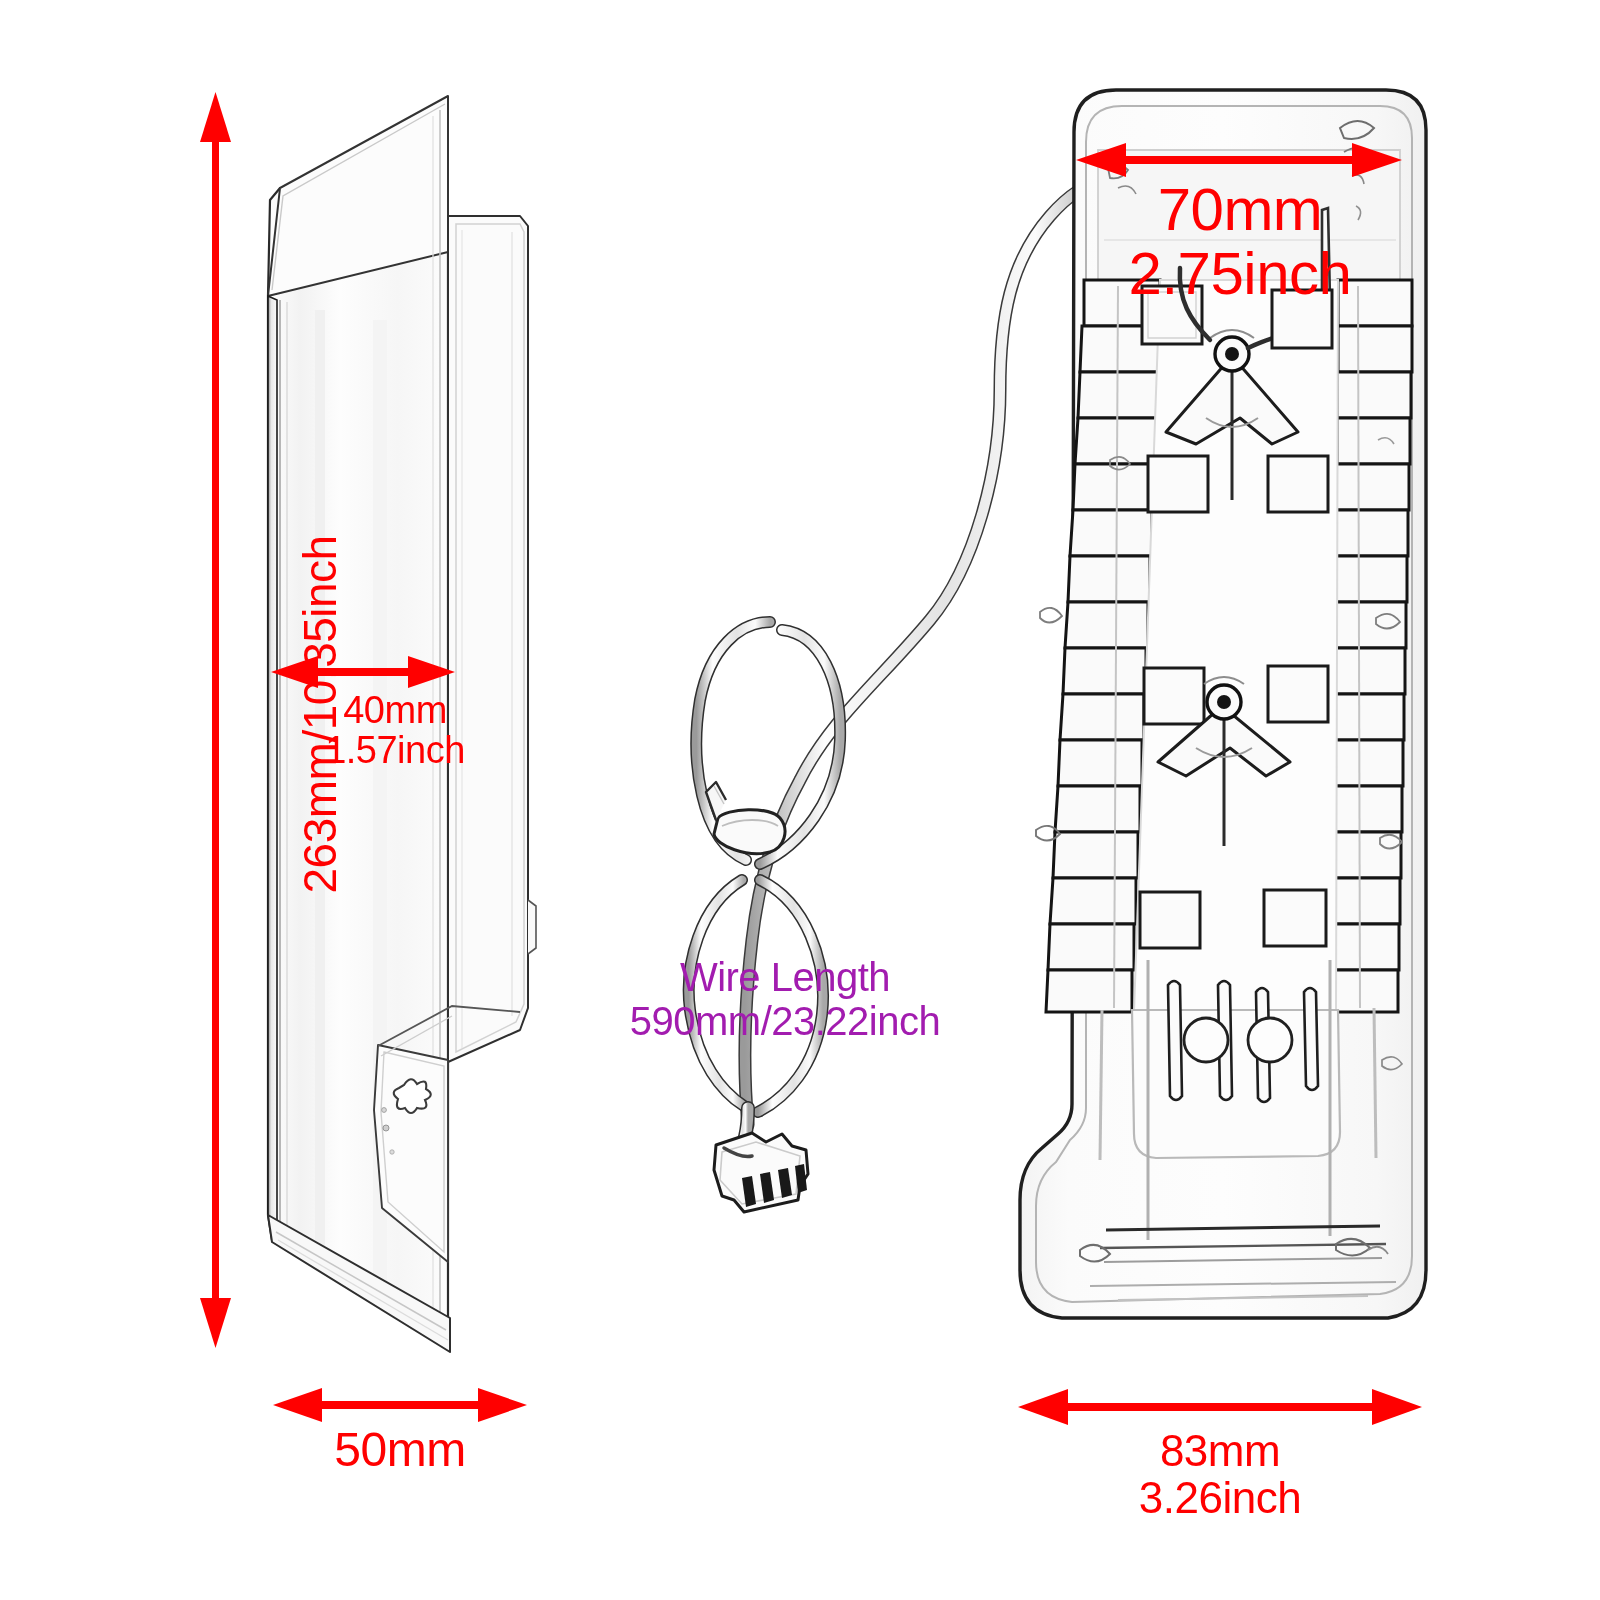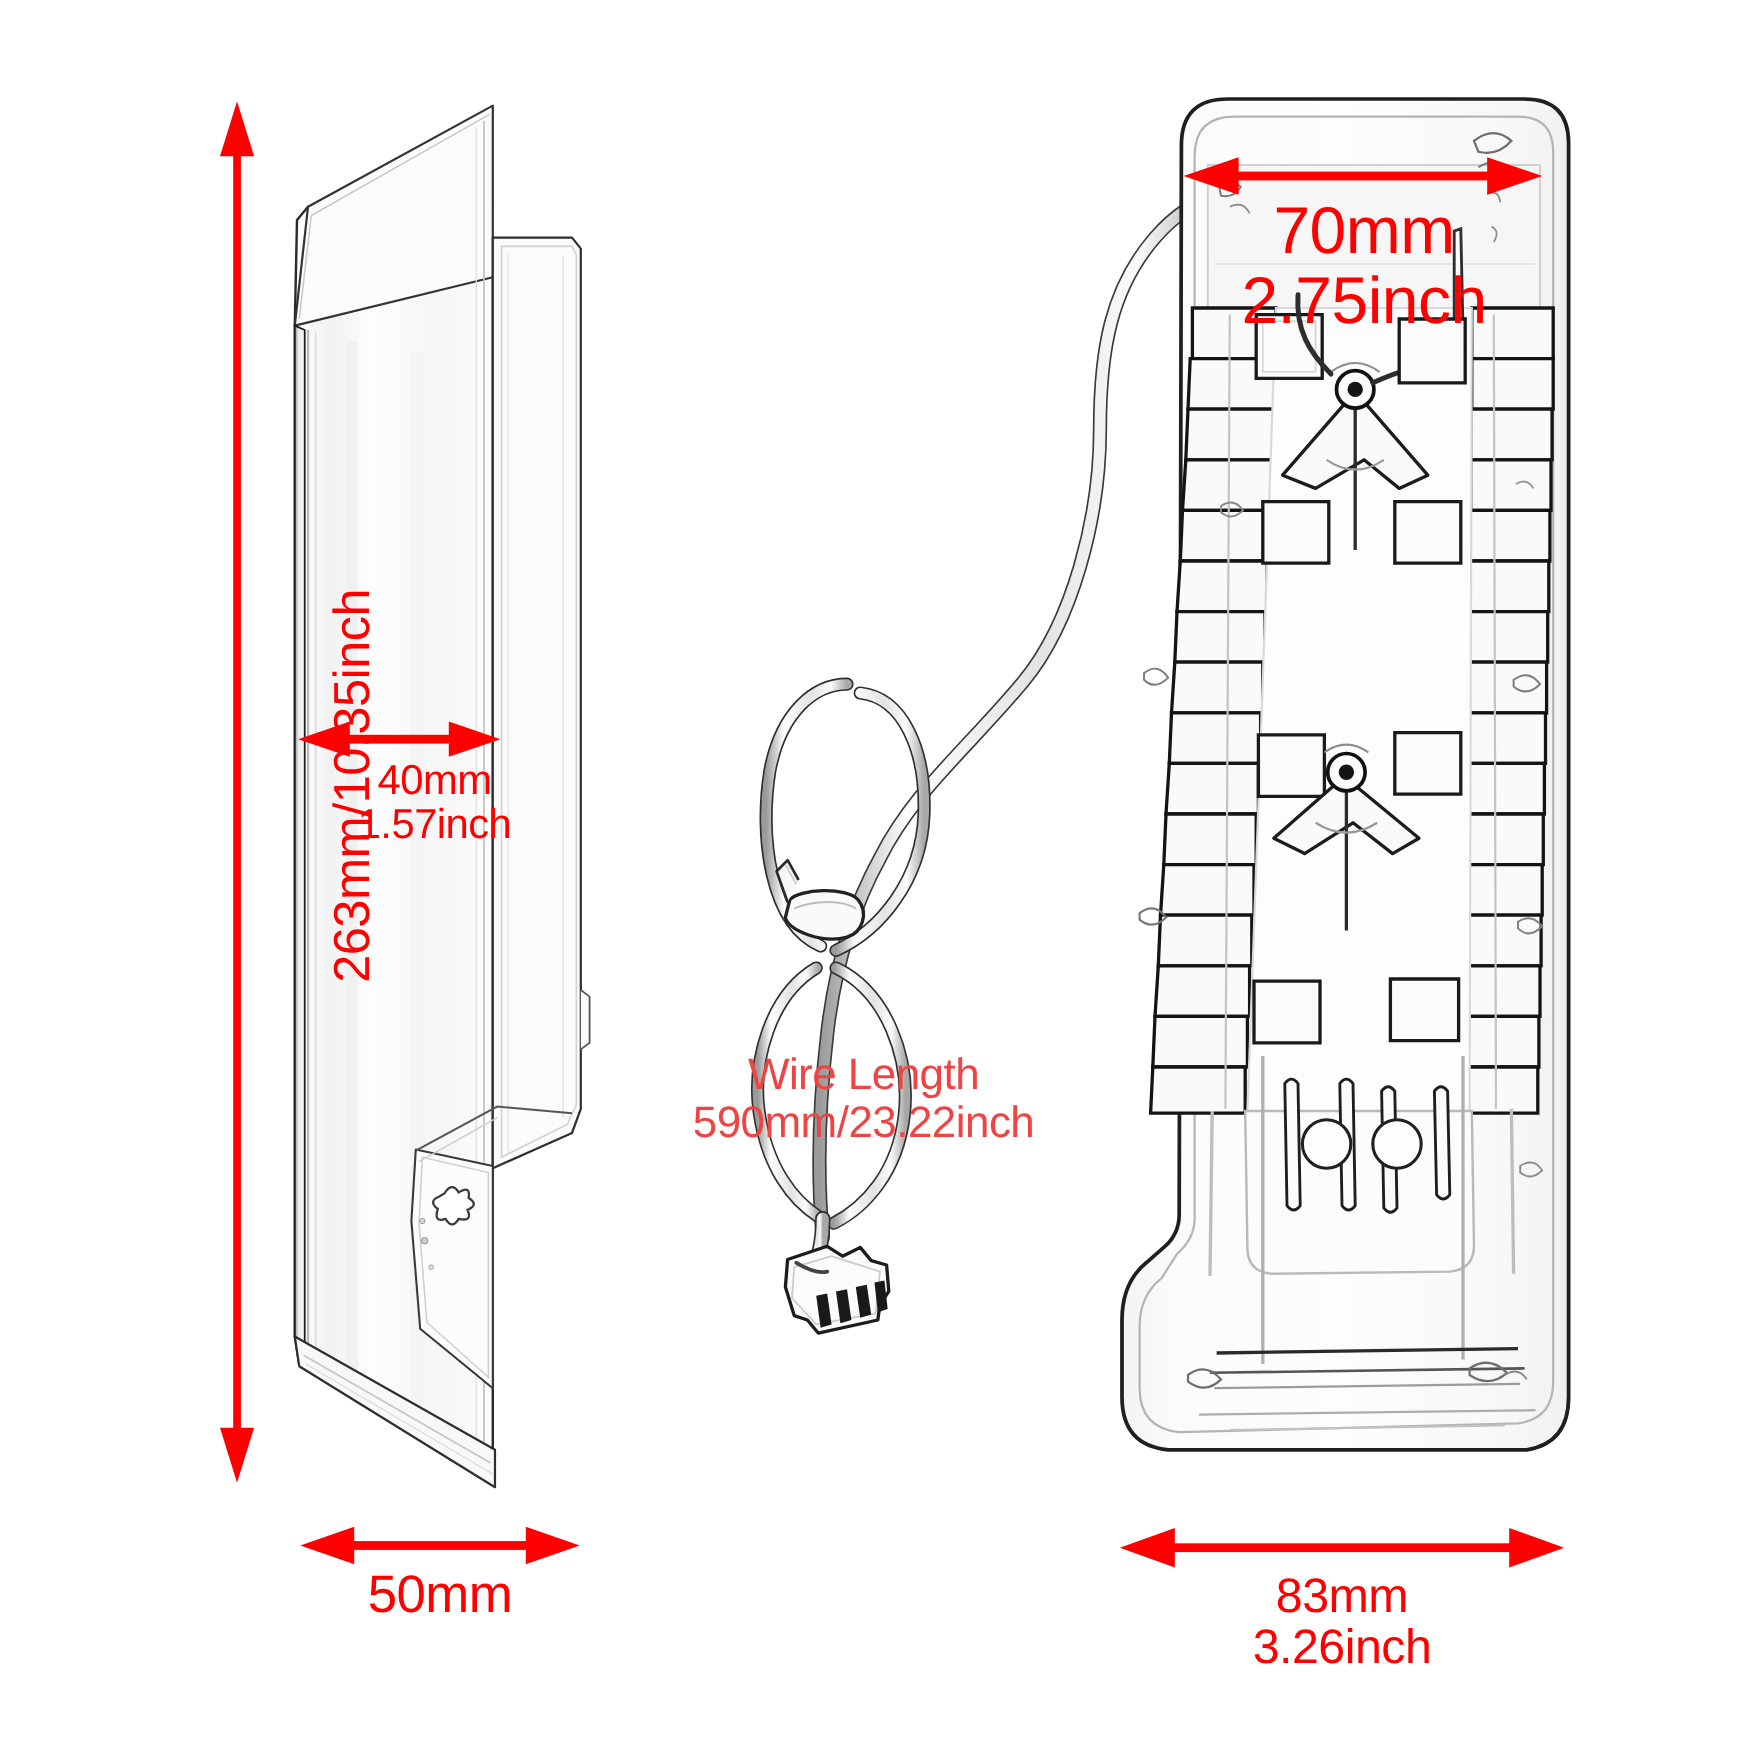--- a/index.html
+++ b/index.html
@@ -30,21 +30,21 @@
     white-space: nowrap;
     line-height: 1.06;
     letter-spacing: -0.5px;
   }
   .dim-label.vertical {
     transform-origin: 50% 50%;
   }
   .dim-label .l2 { display: block; }
   .wire-label {
     position: absolute;
-    color: #ef4444;
+    color: #a21caf;
     font-family: "Liberation Sans", sans-serif;
     text-align: center;
     white-space: nowrap;
     line-height: 1.1;
     letter-spacing: -0.5px;
   }
   .wire-label .l2 { display: block; }
 </style>
 </head>
 <body>

